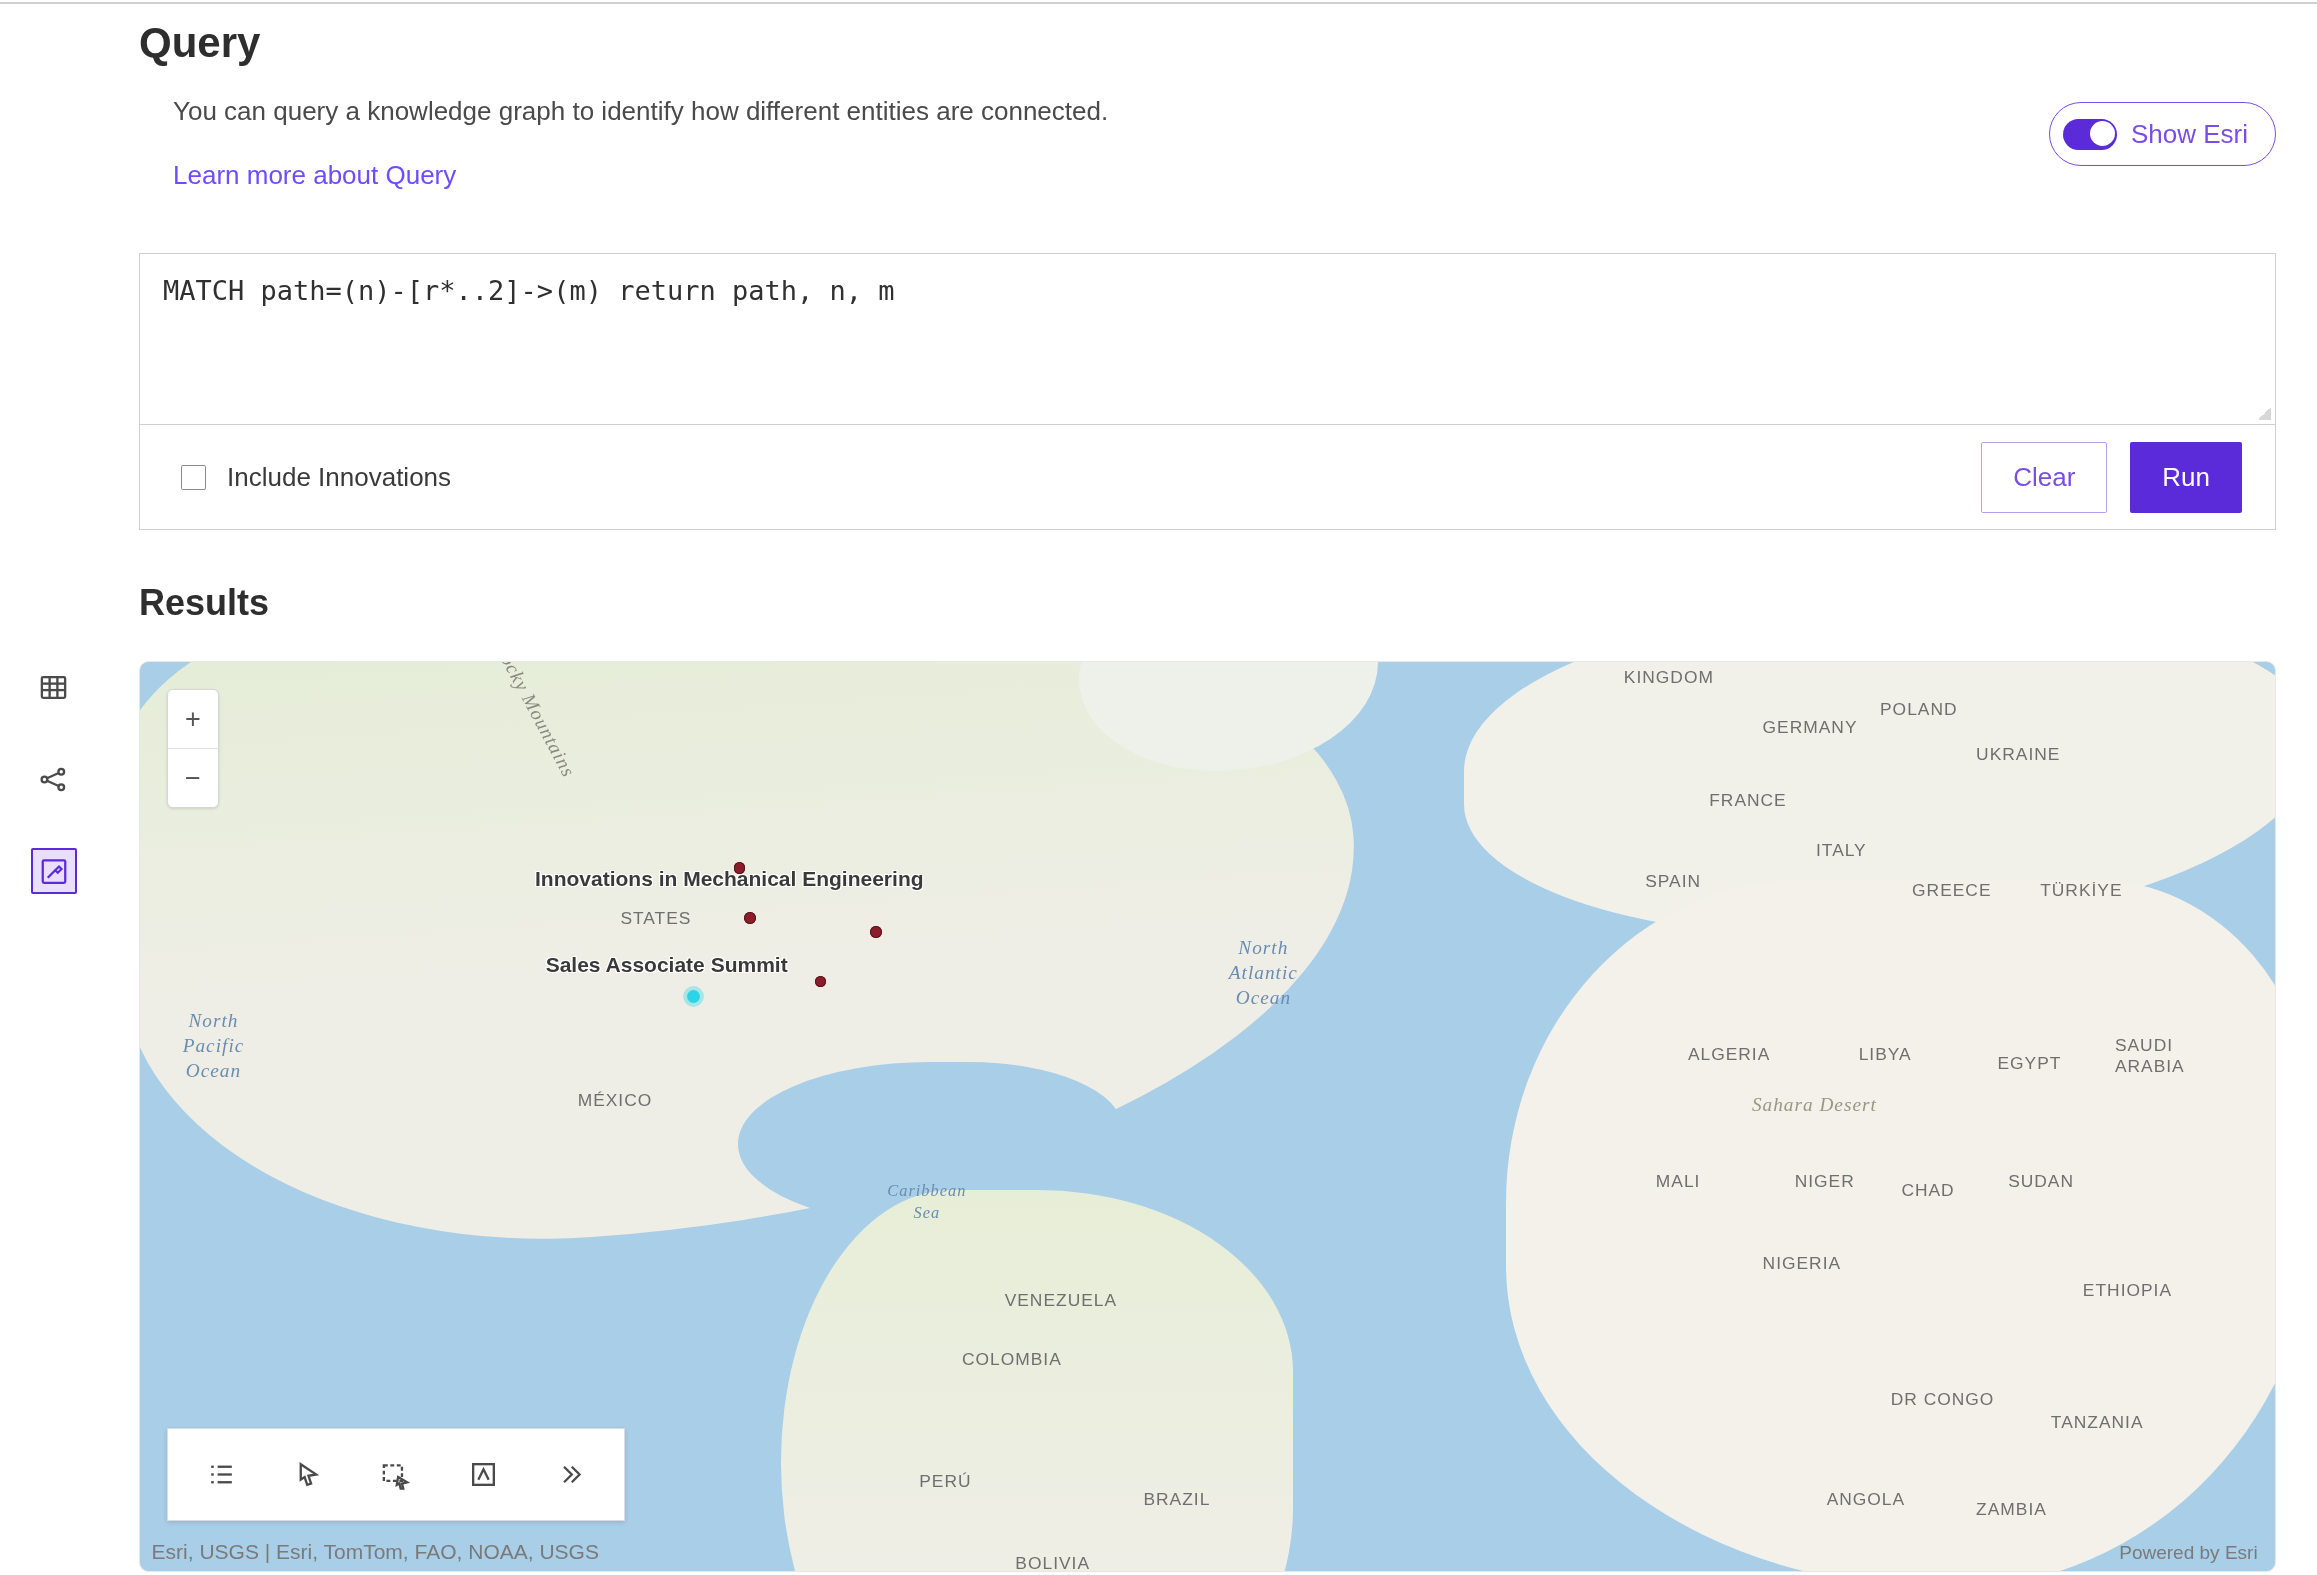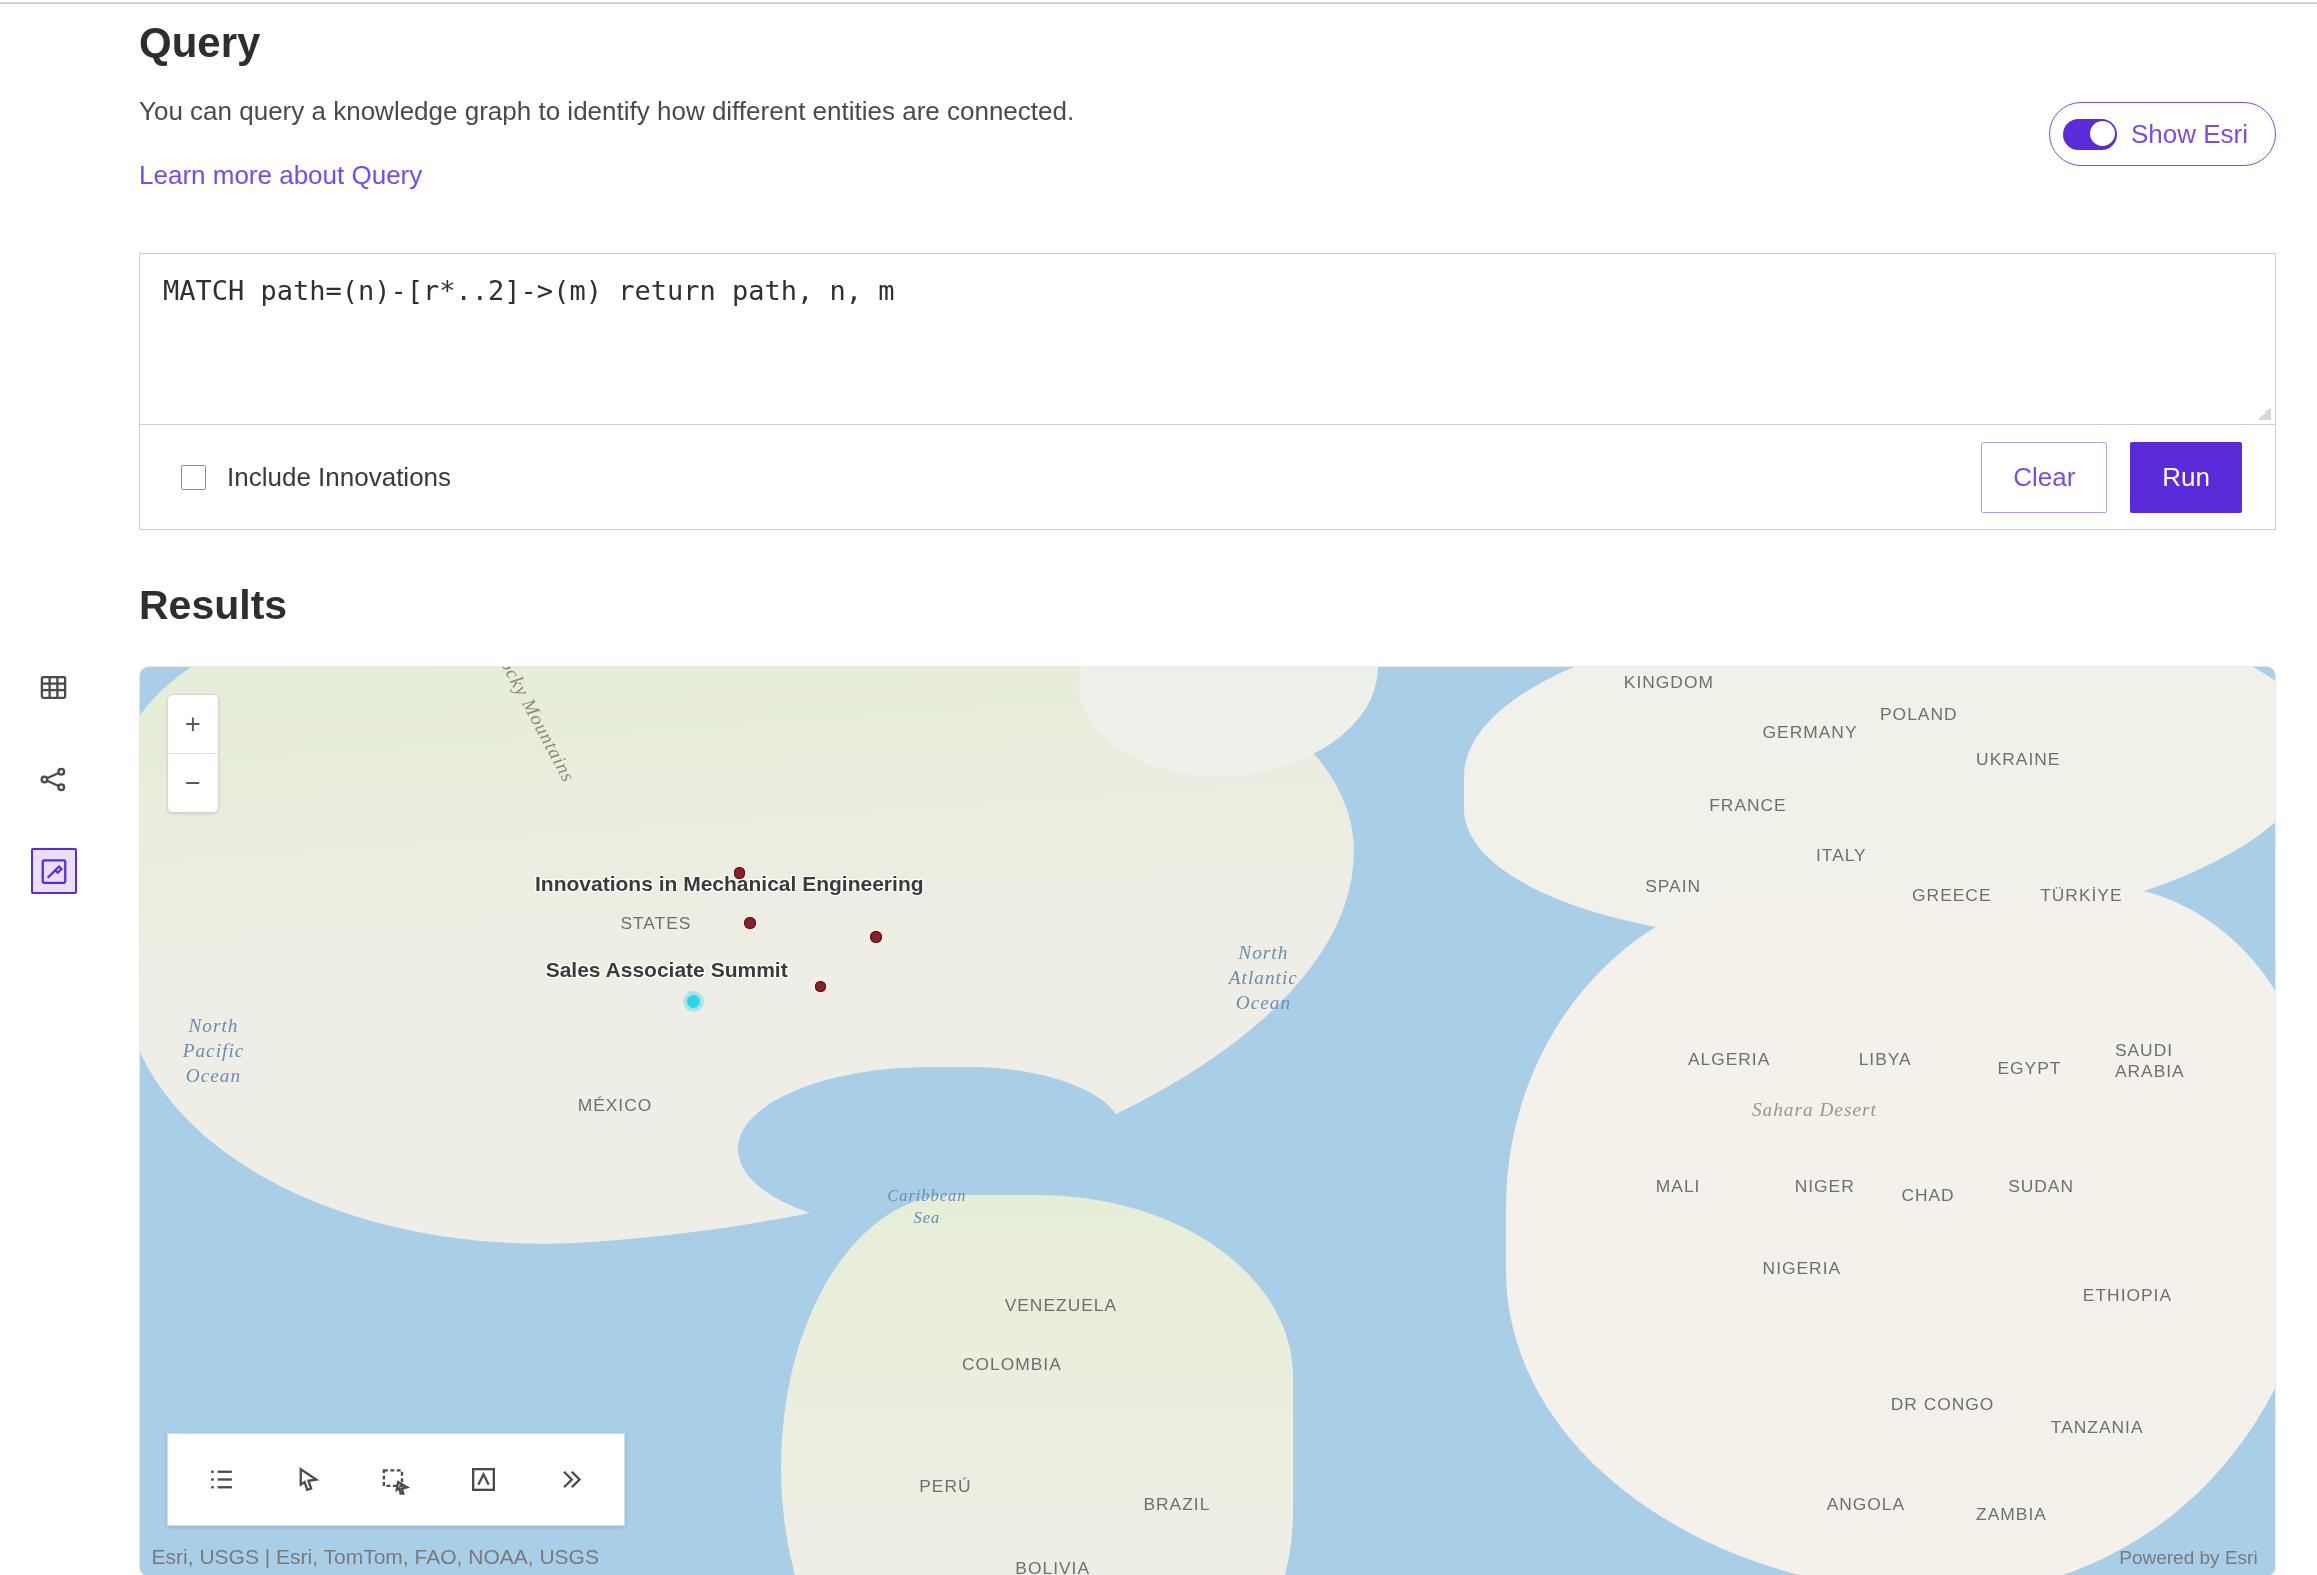--- a/index.html
+++ b/index.html
@@ -21,39 +21,39 @@
   html,body{margin:0;padding:0;font-family:"Avenir Next","Segoe UI",Arial,sans-serif;color:var(--text);}
   body{width:2317px;height:1576px;position:relative;background:#fff;}
   .top-divider{position:absolute;left:0;right:0;top:1.9px;height:1.9px;background:#d0d0d2;}
   .side-rail{position:absolute;left:17.4px;top:664px;width:73px;display:flex;flex-direction:column;gap:46px;align-items:center;}
   .rail-btn{width:46px;height:46px;display:flex;align-items:center;justify-content:center;border:1.9px solid transparent;border-radius:1.9px;background:transparent;cursor:pointer;}
   .rail-btn.active{border:2.9px solid var(--accent);background:#e9dffc;}
   .rail-btn svg{width:31px;height:31px;stroke:#4a4a4a;fill:none;stroke-width:1.8;}
   .rail-btn.active svg{stroke:var(--accent);}
   .content{position:absolute;left:139px;right:41px;top:19.3px;display:flex;flex-direction:column;}
   h1.page-title{margin:0;font-size:42px;font-weight:600;color:#2e2e2e;}
-  .subtitle-row{display:flex;align-items:flex-start;margin-top:29px;}
+  .subtitle-row{display:flex;align-items:flex-start;margin-top:29px;margin-left:34px;}
   .subtitle-col{flex:1;}
   .subtitle{font-size:26px;color:#4a4a4a;margin:0;}
   .learn-link{display:inline-block;margin-top:33px;font-size:26px;color:var(--link);text-decoration:none;}
   .show-query-pill{margin-top:5.8px;height:64px;border:1.9px solid var(--accent-light);border-radius:33px;padding:0 27px 0 13.5px;display:flex;align-items:center;gap:13.5px;cursor:pointer;}
   .toggle{width:54px;height:31px;border-radius:15.4px;background:var(--toggle-on);position:relative;}
   .toggle .knob{position:absolute;right:2.9px;top:2.9px;width:25px;height:25px;border-radius:50%;background:#fff;}
   .show-query-label{font-size:26px;color:var(--accent-light);}
   .query-box{margin-top:62px;border:1.9px solid var(--border-soft);}
   .query-input{width:100%;height:166px;border:none;resize:none;font-family:"Consolas","Menlo",monospace;font-size:27px;padding:21px 23px;outline:none;color:#303030;}
   .query-divider{height:1px;background:var(--border-soft);}
   .query-actions{display:flex;align-items:center;height:104px;padding:0 33px 0 41px;}
   .chk{width:25px;height:25px;border:1.9px solid #8c8c8c;border-radius:1.9px;background:#fff;cursor:pointer;}
   .chk-label{font-size:26px;margin-left:21px;color:#3a3a3a;}
   .spacer{flex:1;}
   .btn{height:71px;padding:0 31px;font-size:26px;border:1.9px solid transparent;border-radius:1.9px;cursor:pointer;display:flex;align-items:center;}
   .btn-clear{border-color:#b79ff0;color:var(--accent-light);background:#fff;margin-right:23px;}
   .btn-run{background:var(--accent);color:#fff;}
-  h2.results-title{margin:52px 0 0 0;font-size:41px;font-weight:600;color:#2e2e2e;}
+  h2.results-title{margin:52px 0 0 0;font-size:36px;font-weight:600;color:#2e2e2e;}
   
   .map-frame{margin-top:37px;height:911px;border:1.9px solid #e8e8ea;border-radius:9.7px;overflow:hidden;position:relative;background:var(--map-water);}
   .map-canvas{position:absolute;inset:0;}
   
   .land{position:absolute;background:var(--map-land);}
   .na{left:-1%;top:-8%;width:58%;height:70%;border-radius:20% 60% 70% 40% / 30% 50% 60% 50%;background:linear-gradient(180deg,#e4edd6 0%,#efeee6 60%);transform:rotate(-4deg);}
   .sa{left:30%;top:58%;width:24%;height:60%;border-radius:40% 60% 50% 40% / 60% 40% 50% 60%;background:linear-gradient(180deg,#e7eed7 0%,#efeee6 70%);}
   .af{left:64%;top:24%;width:38%;height:78%;border-radius:40% 30% 50% 60% / 50% 40% 60% 50%;background:#f3f1ea;}
   .eu{left:62%;top:-6%;width:40%;height:36%;border-radius:50% 40% 60% 40%;background:#f1f0e9;}
   .greenland{left:44%;top:-10%;width:14%;height:22%;border-radius:60% 50% 60% 50%;background:#eef1ea;}

